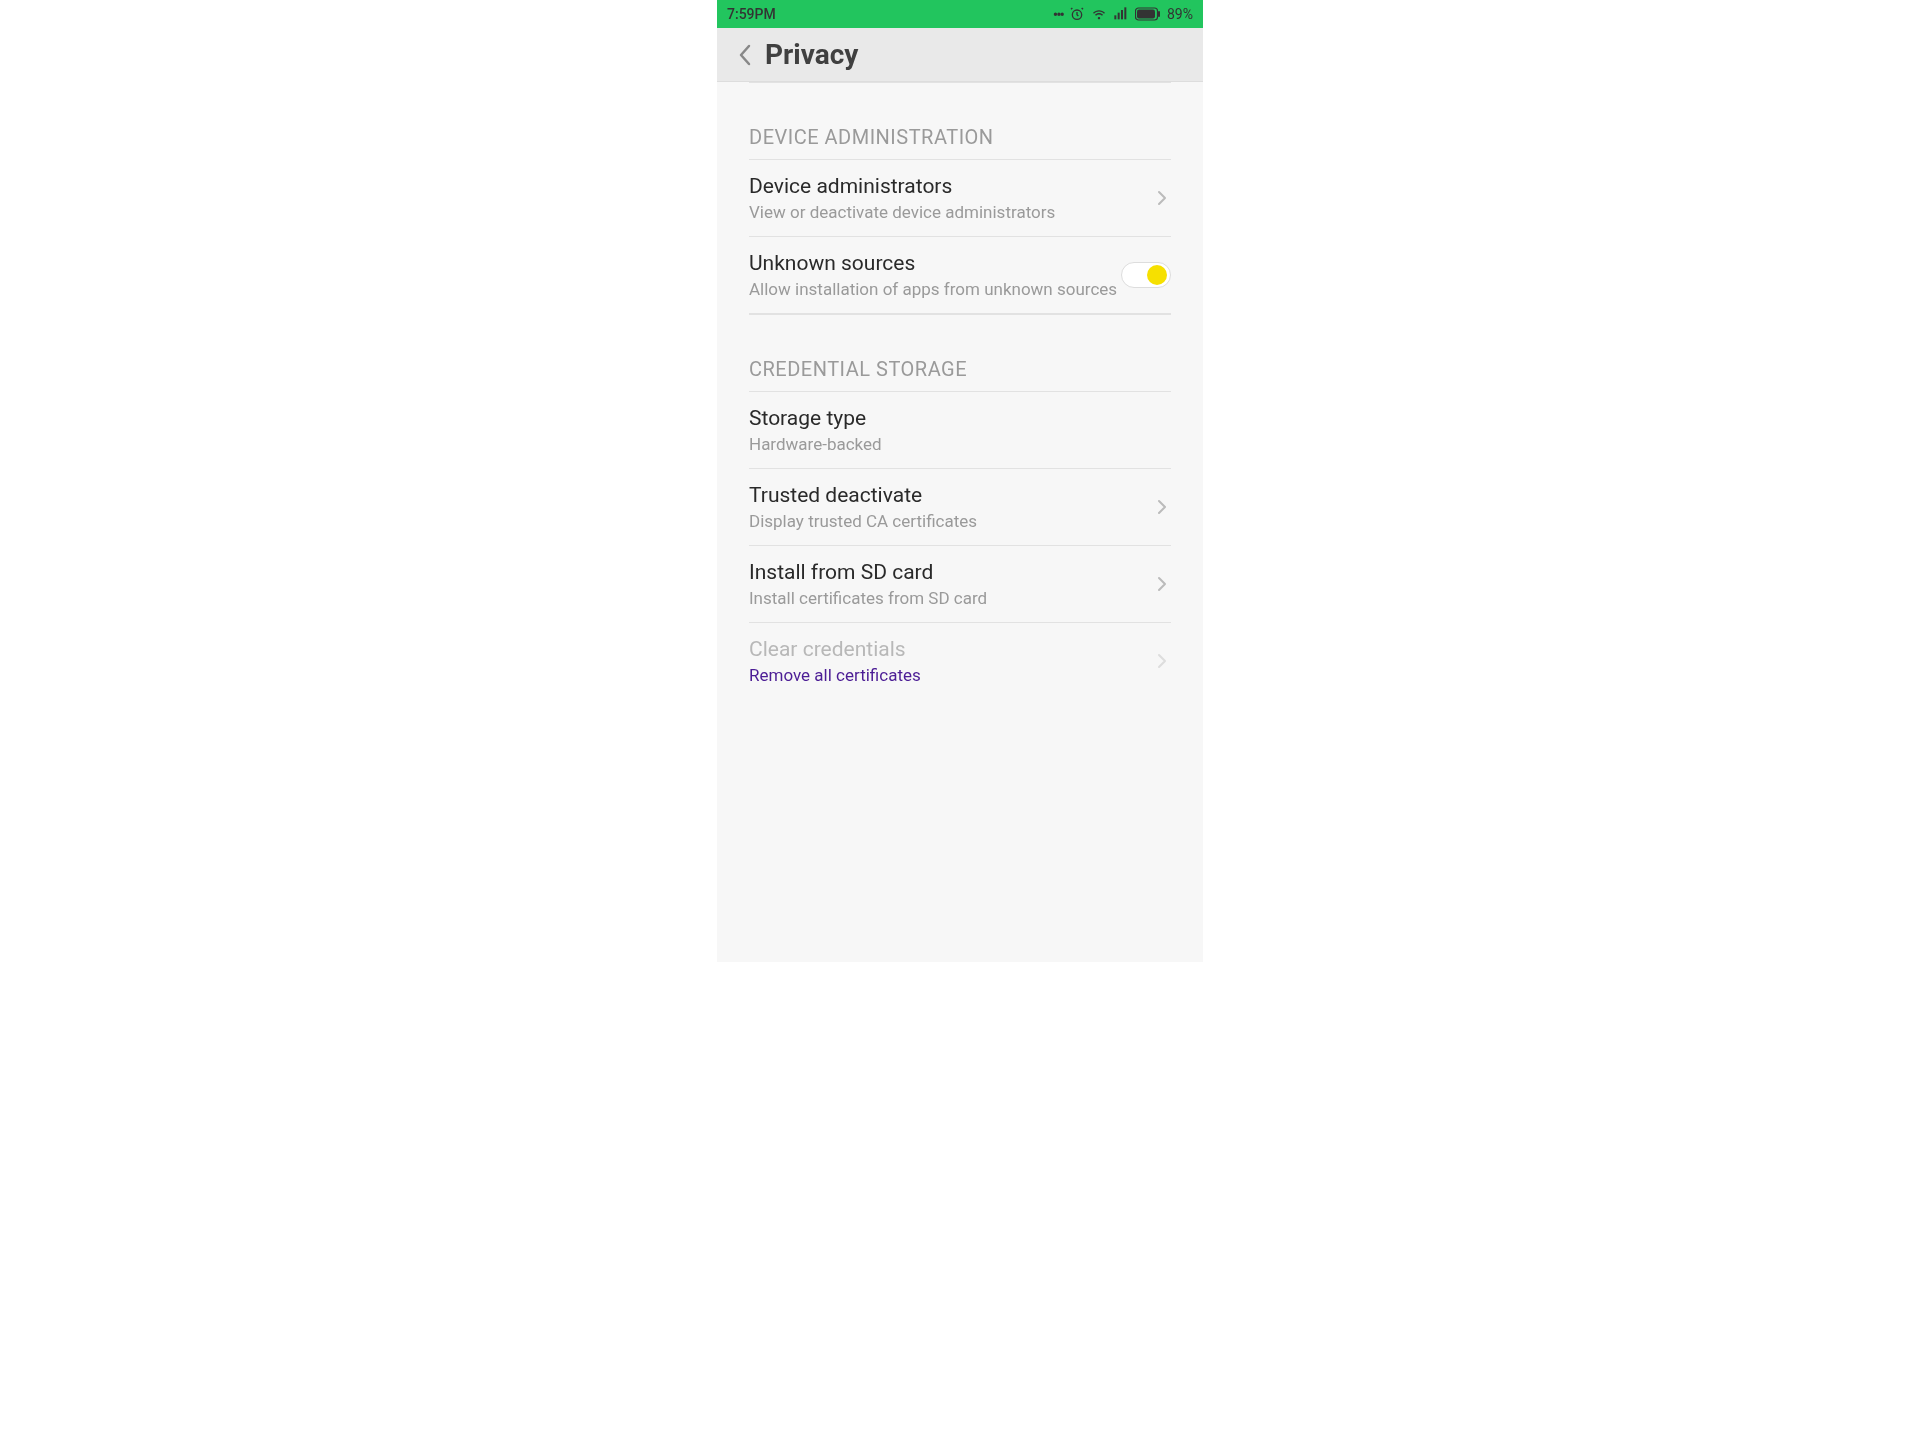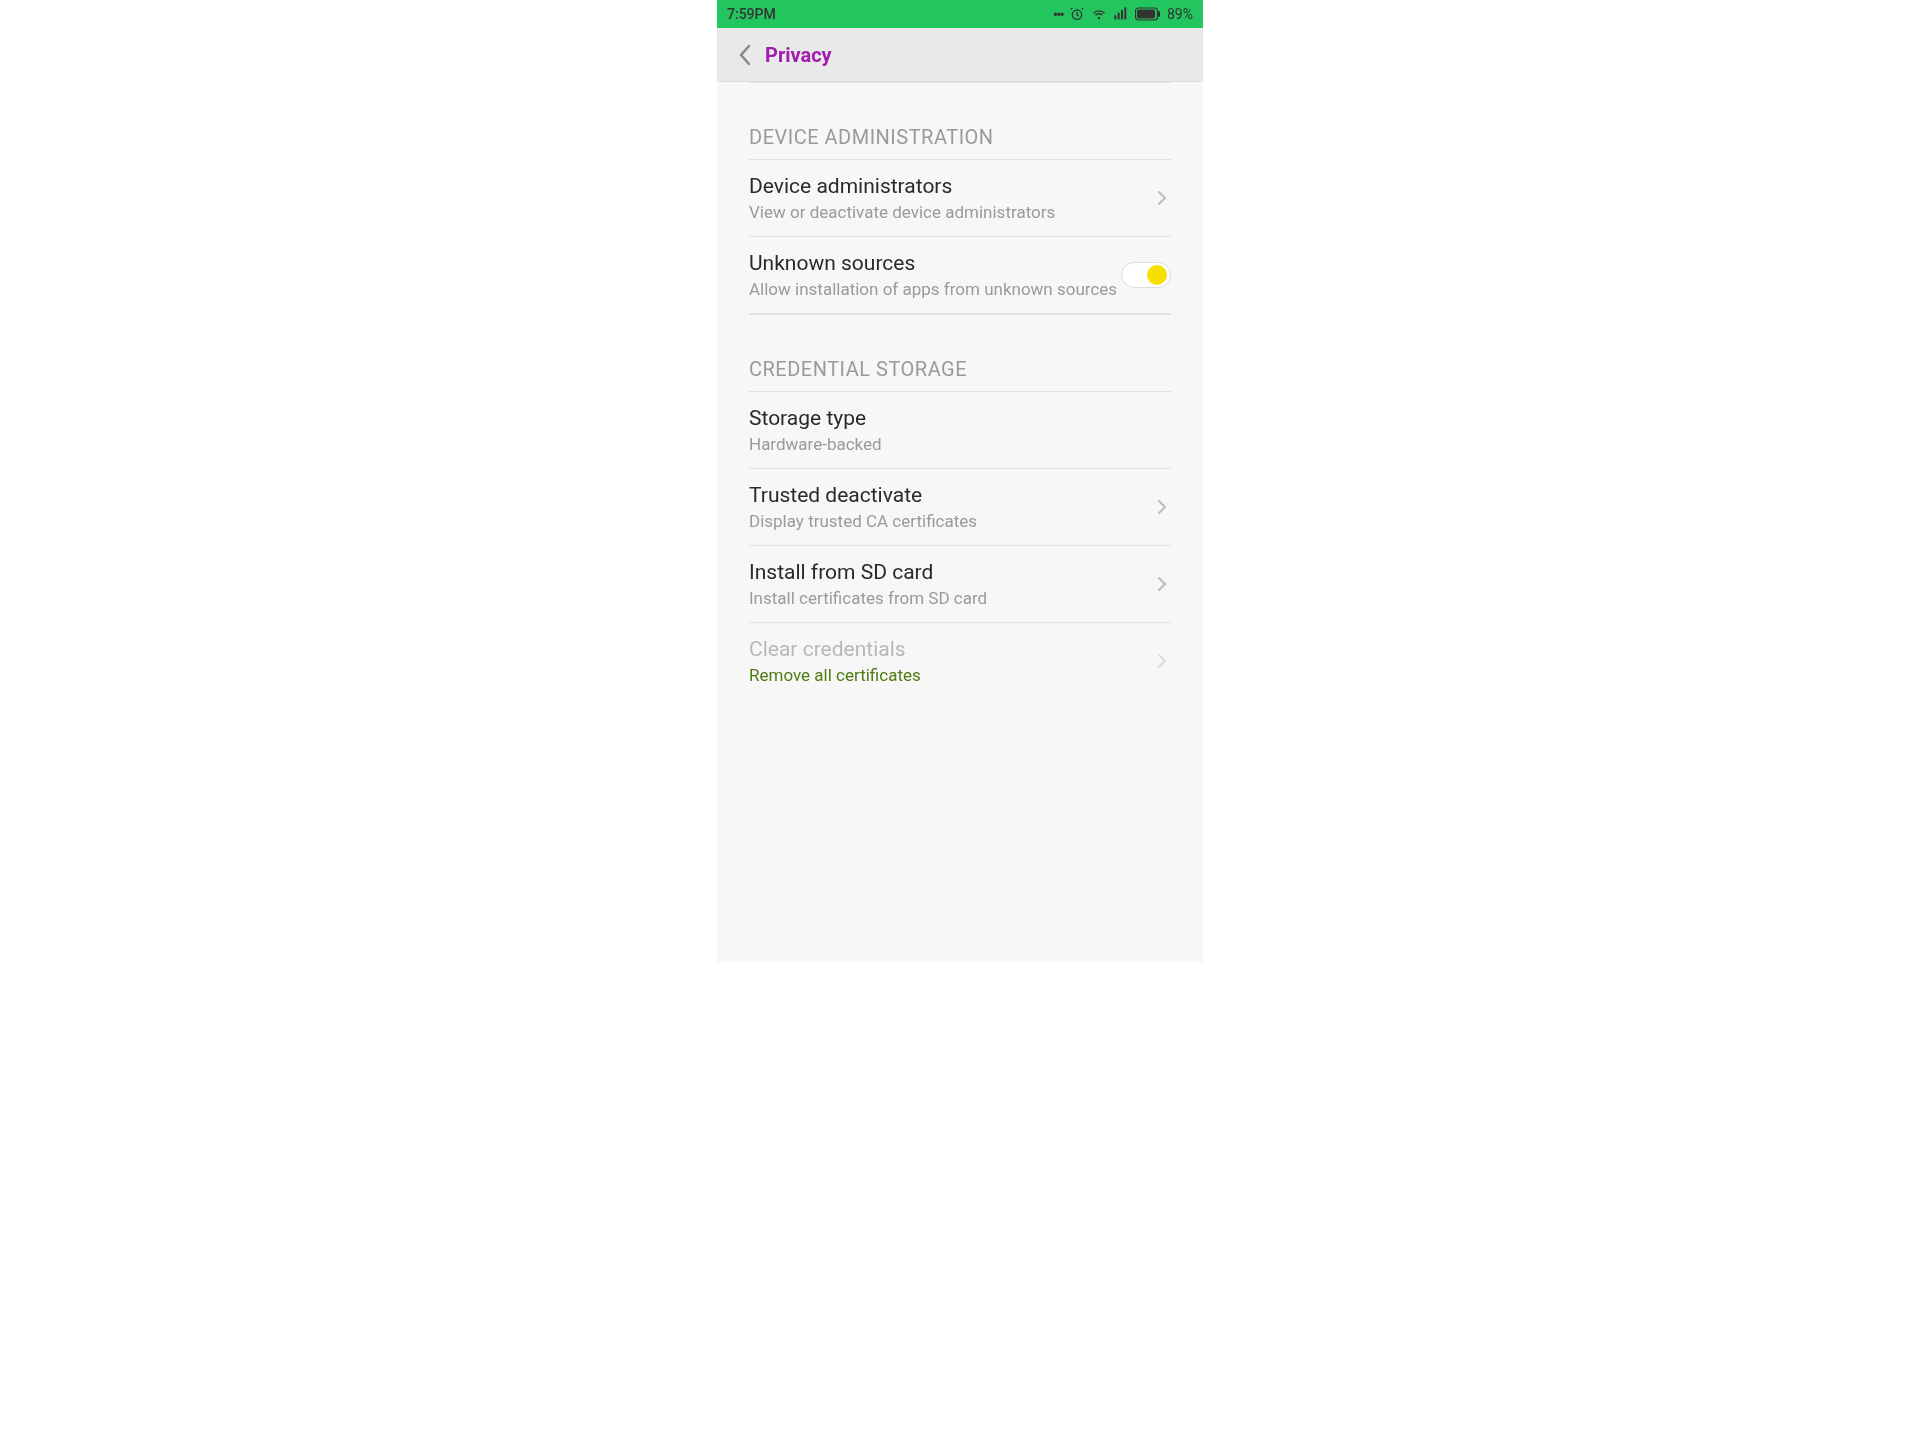--- a/index.html
+++ b/index.html
@@ -64,23 +64,23 @@
 }
 .back-btn {
   width: 28px;
   height: 28px;
   display: flex;
   align-items: center;
   justify-content: center;
   cursor: pointer;
 }
 .page-title {
-  font-size: 20px;
+  font-size: 28px;
   font-weight: 700;
-  color: #a21caf;
+  color: #404040;
   margin-left: 6px;
 }
 .content {
   background: #f7f7f7;
   min-height: 880px;
 }
 .row {
   padding: 14px 32px;
   display: flex;
   align-items: center;
@@ -97,21 +97,21 @@
 }
 .row-sub {
   font-size: 17px;
   color: #9a9a9a;
   margin-top: 4px;
 }
 .row-disabled .row-title {
   color: #b8b8b8;
 }
 .row-disabled .row-sub {
-  color: #4d7c0f;
+  color: #4c1d95;
 }
 .divider {
   height: 1px;
   background: #e2e2e2;
   margin: 0 32px;
 }
 .section-gap {
   height: 42px;
 }
 .section-header {

